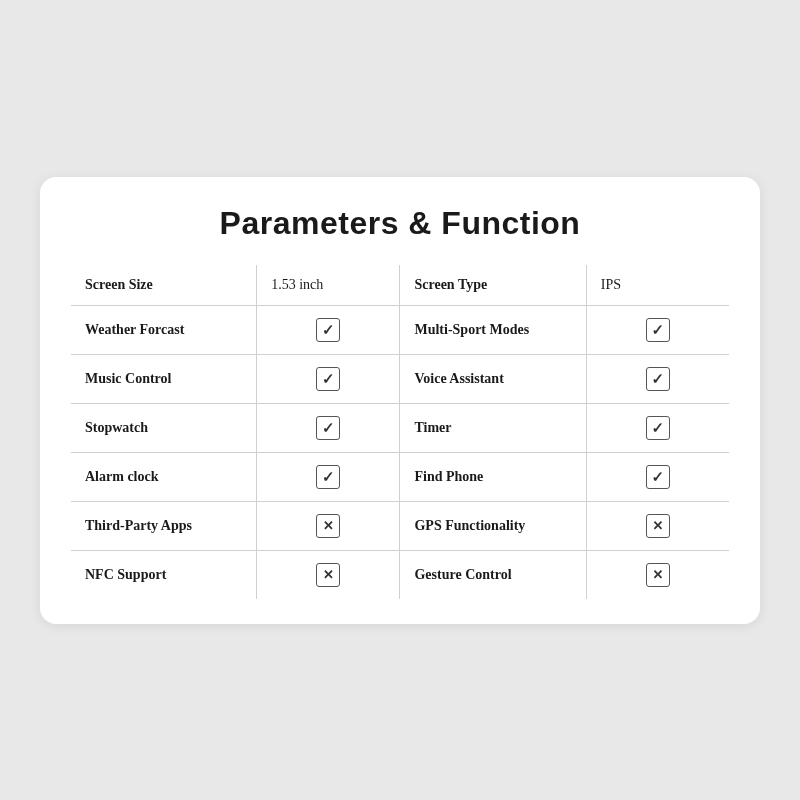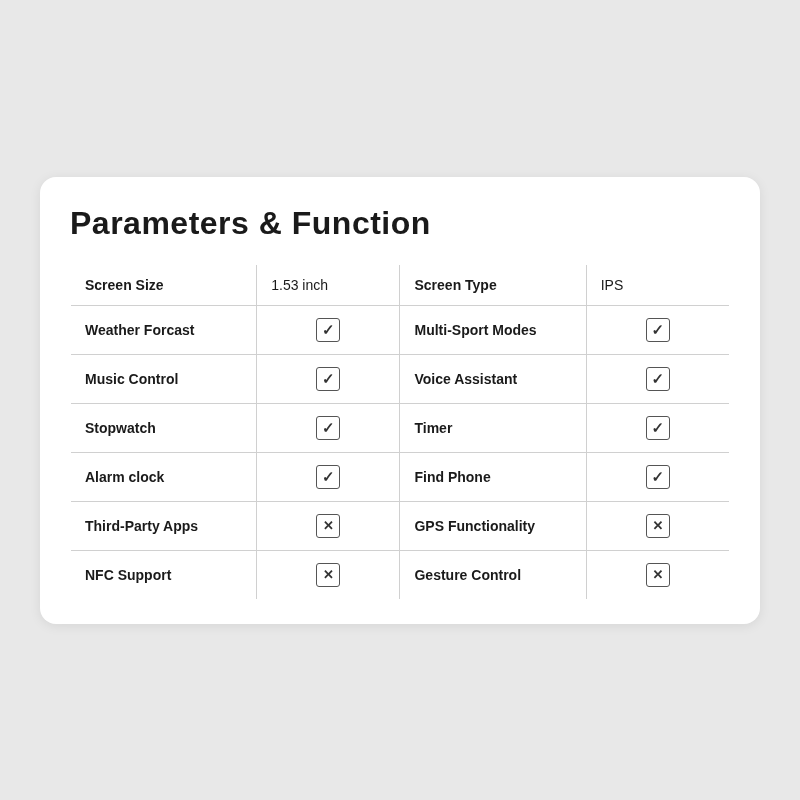--- a/index.html
+++ b/index.html
@@ -14,33 +14,34 @@
       overflow: hidden;
     }
     .card {
       background: #ffffff;
       border-radius: 16px;
       width: 720px;
       padding: 28px 30px 24px 30px;
       box-shadow: 0 2px 12px rgba(0,0,0,0.08);
     }
     .page-title {
-      text-align: left;
+      text-align: center;
       font-size: 32px;
       font-weight: 800;
       color: #1a1a1a;
       margin-bottom: 22px;
       letter-spacing: 0.5px;
     }
     .params-table {
       width: 100%;
       border-collapse: collapse;
       border: 1px solid #d0d0d0;
       border-radius: 8px;
       overflow: hidden;
+      font-family: Liberation Serif, serif;
     }
     .params-table tr {
       border-bottom: 1px solid #d0d0d0;
     }
     .params-table tr:last-child {
       border-bottom: none;
     }
     .params-table td {
       padding: 12px 14px;
       vertical-align: middle;

